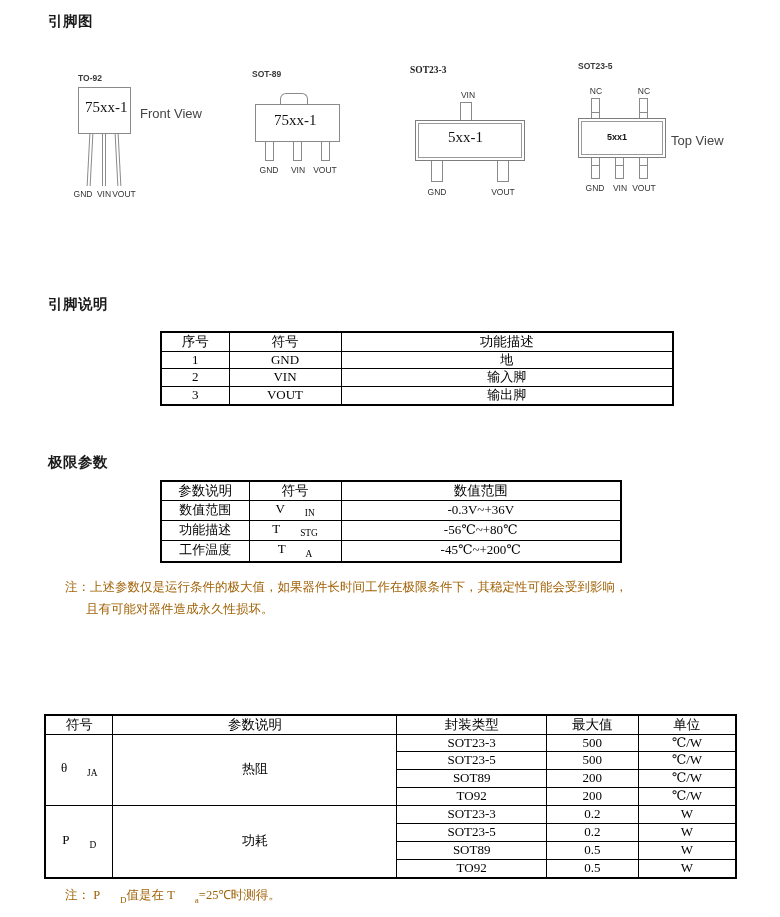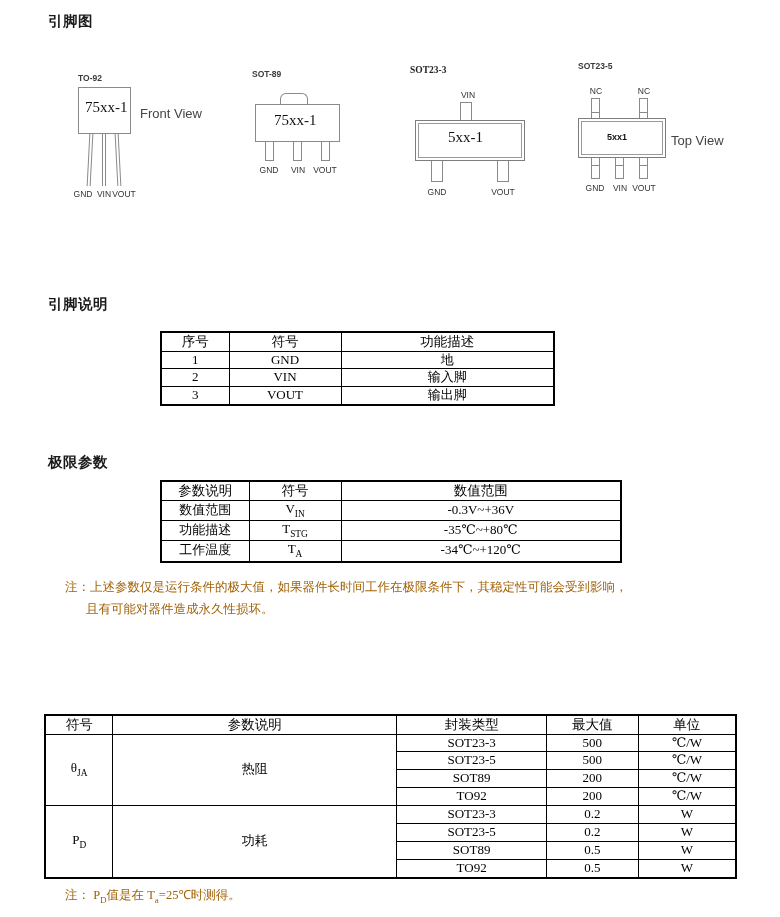--- a/index.html
+++ b/index.html
@@ -118,21 +118,21 @@
   table.dsheet td, table.dsheet th {
     border: 1px solid #000;
     text-align: center;
     vertical-align: middle;
     font-weight: normal;
     padding: 1px 2px;
     line-height: 1.15;
   }
   table.dsheet th { font-size: 13.5px; }
   table.dsheet { border: 2px solid #000; }
-  .sub { font-size: 0.72em; vertical-align: sub; }
+  .sub { font-size: 0.72em; vertical-align: sub; margin-left: 20px; }
 
   .note {
     position: absolute;
     font-family: "Liberation Serif", "DejaVu Serif", serif;
     font-size: 12.5px;
     color: #a16207;
     line-height: 1.55;
     white-space: nowrap;
   }
 </style>
@@ -217,21 +217,21 @@
     <div class="lead-bar" style="left:61px; top:104px; width:9px;"></div>
 
     <div class="pin-text" style="left:4px; top:122px; width:26px;">GND</div>
     <div class="pin-text" style="left:29px; top:122px; width:26px;">VIN</div>
     <div class="pin-text" style="left:51px; top:122px; width:30px;">VOUT</div>
   </div>
 </div>
 
 <div class="section-heading" style="left:48px; top:295px;">引脚说明</div>
 
-<table class="dsheet" style="left:160px; top:331px; width:395px;">
+<table class="dsheet" style="left:160px; top:331px; width:514px;">
   <colgroup>
       <col style="width:68px">
       <col style="width:112px">
       <col>
     </colgroup>
   <thead>
     <tr>
       <th>序号</th>
       <th>符号</th>
       <th>功能描述</th>
@@ -273,26 +273,26 @@
   </thead>
   <tbody>
     <tr>
       <td>数值范围</td>
       <td><span>V</span><span class="sub">IN</span></td>
       <td>-0.3V~+36V</td>
     </tr>
     <tr>
       <td>功能描述</td>
       <td><span>T</span><span class="sub">STG</span></td>
-      <td>-35℃~+80℃</td>
+      <td>-56℃~+80℃</td>
     </tr>
     <tr>
       <td>工作温度</td>
       <td><span>T</span><span class="sub">A</span></td>
-      <td>-34℃~+120℃</td>
+      <td>-45℃~+200℃</td>
     </tr>
   </tbody>
 </table>
 
 <div class="note" style="left:65px; top:578px;">注：上述参数仅是运行条件的极大值，如果器件长时间工作在极限条件下，其稳定性可能会受到影响，</div>
 <div class="note" style="left:86px; top:600px;">且有可能对器件造成永久性损坏。</div>
 
 <div class="section-heading" style="left:48px; top:722px;">热能信息</div>
 
 <table class="dsheet" style="left:44px; top:714px; width:693px;">

